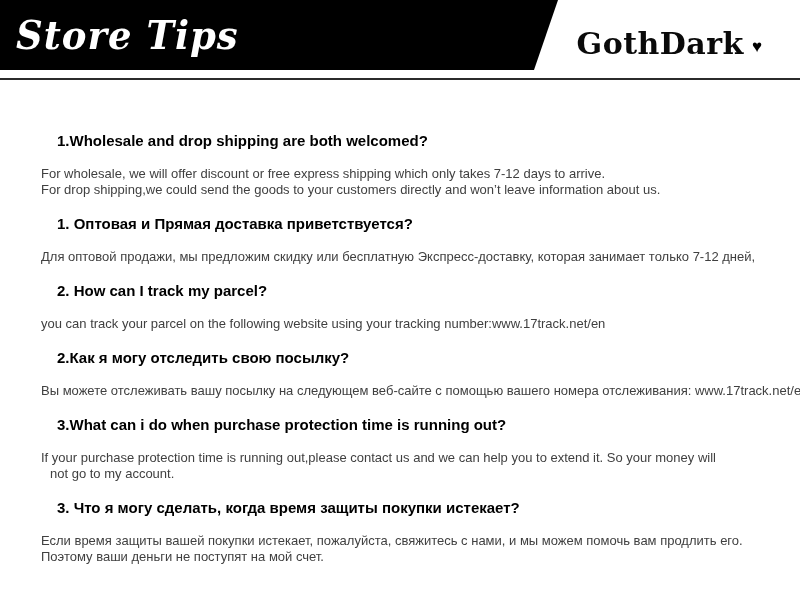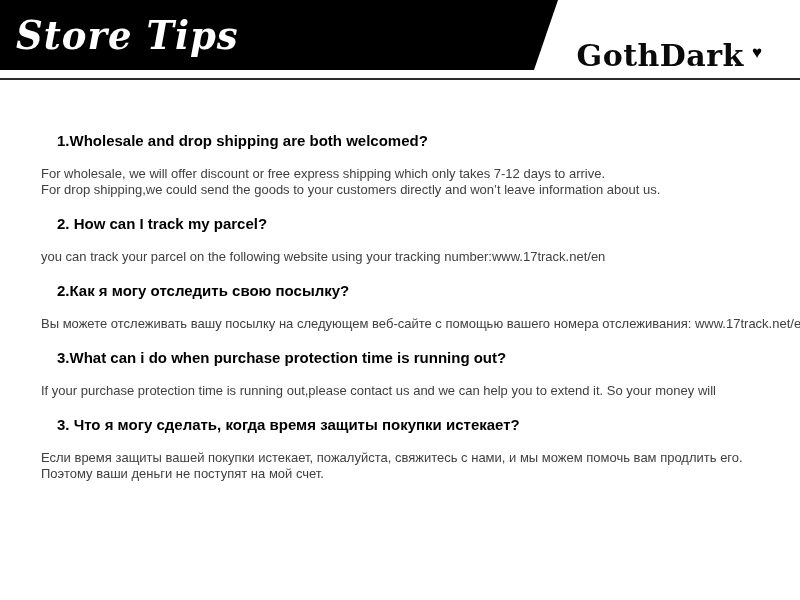--- a/index.html
+++ b/index.html
@@ -37,21 +37,20 @@
     position: absolute; top: 26px; right: 38px;
     display: flex; align-items: center; gap: 8px;
   }
   .brand-text {
     font-family: "DejaVu Serif", serif;
     font-weight: bold;
     color: #0a0a0a;
     font-size: 30px;
     letter-spacing: 0.5px;
     white-space: nowrap;
-    margin-top: 12px;
   }
   .heart { font-size: 17px; color: #000000; line-height: 1; padding-top: 6px; }
   .rule {
     position: absolute; top: 78px; left: 0;
     width: 800px; height: 2px;
     background: #2b2b2b;
   }
 
   
   .content { padding: 34px 20px 0 41px; color: #111111; }
@@ -92,28 +91,31 @@
     </div>
     <div class="rule"></div>
   </div>
 
   <div class="content">
 
     <h3>1.Wholesale and drop shipping are both welcomed?</h3>
     <p class="mt6">For wholesale, we will offer discount or free express shipping which only takes 7-12 days to arrive.</p>
     <p>For drop shipping,we could send the goods to your customers directly and won’t leave information about us.</p>
 
+    <h3 class="mt12">1. Оптовая и Прямая доставка приветствуется?</h3>
+    <p class="mt6">Для оптовой продажи, мы предложим скидку или бесплатную Экспресс-доставку, которая занимает только 7-12 дней,</p>
 
     <h3 class="mt26">2. How can I track my parcel?</h3>
     <p class="mt6">you can track your parcel on the following website using your tracking number:www.17track.net/en</p>
 
     <h3 class="mt8">2.Как я могу отследить свою посылку?</h3>
     <p class="mt6">Вы можете отслеживать вашу посылку на следующем веб-сайте с помощью вашего номера отслеживания: www.17track.net/en</p>
 
     <h3 class="mt26">3.What can i do when purchase protection time is running out?</h3>
     <p class="mt6">If your purchase protection time is running out,please contact us and we can help you to extend it. So your money will</p>
+    <p class="cont">not go to my account.</p>
 
     <h3 class="mt14">3. Что я могу сделать, когда время защиты покупки истекает?</h3>
     <p class="mt6">Если время защиты вашей покупки истекает, пожалуйста, свяжитесь с нами, и мы можем помочь вам продлить его.</p>
     <p>Поэтому ваши деньги не поступят на мой счет.</p>
 
   </div>
 </div>
 
 </body></html>

